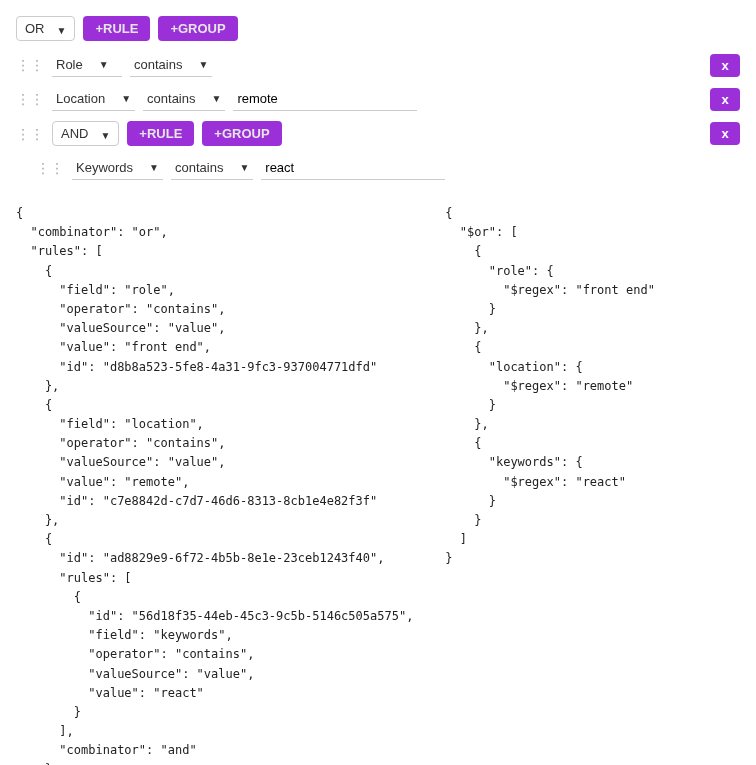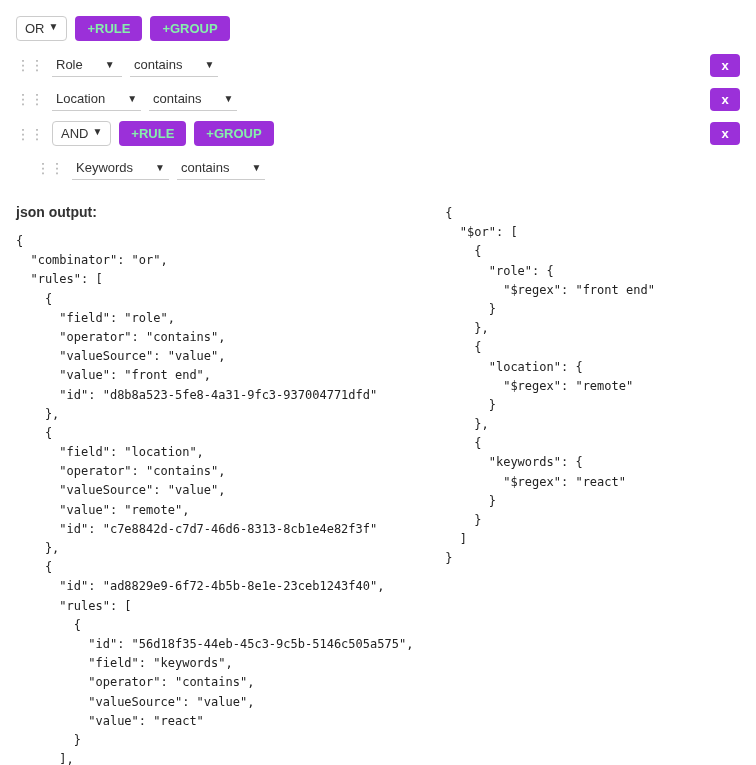--- a/index.html
+++ b/index.html
@@ -13,33 +13,33 @@
 
     .toolbar-row {
       display: flex;
       align-items: center;
       gap: 8px;
       margin-bottom: 12px;
     }
 
     .operator-select {
       display: flex;
-      align-items: flex-start;
-      gap: 2px;
+      align-items: flex-end;
+      gap: 10px;
       border: 1px solid #ccc;
       border-radius: 4px;
       padding: 4px 8px;
       cursor: pointer;
       font-size: 13px;
       background: #fff;
     }
 
     .btn-purple {
       background: #9b30d9;
-      color: #86efac;
+      color: #e5e5e5;
       border: none;
       border-radius: 4px;
       padding: 5px 12px;
       cursor: pointer;
       font-size: 13px;
       font-weight: bold;
     }
 
     .btn-x {
       background: #9b30d9;
@@ -70,21 +70,21 @@
 
     .field-select, .operator-dropdown {
       border: none;
       border-bottom: 1px solid #ccc;
       padding: 4px 4px;
       font-size: 13px;
       background: #fff;
       cursor: pointer;
       display: flex;
       align-items: center;
-      gap: 20px;
+      gap: 14px;
       min-width: 70px;
     }
 
     .value-input {
       border: none;
       border-bottom: 1px solid #ccc;
       padding: 4px 4px;
       font-size: 13px;
       background: #fff;
       min-width: 160px;
@@ -158,20 +158,21 @@
 <div class="rule-row">
   <span class="drag-handle">⋮⋮</span>
   <div class="field-select">
     <span>Location</span>
     <span class="chevron">▼</span>
   </div>
   <div class="operator-dropdown">
     <span>contains</span>
     <span class="chevron">▼</span>
   </div>
+  <input class="value-input" type="text" value="remote" style="">
   <div class="x-button-wrapper">
     <button class="btn-x">x</button>
   </div>
 </div>
 
 <div class="rule-row">
   <span class="drag-handle">⋮⋮</span>
   <div class="operator-select">
     <span>AND</span>
     <span class="chevron">▼</span>
@@ -187,26 +188,26 @@
   <div class="rule-row">
     <span class="drag-handle">⋮⋮</span>
     <div class="field-select">
       <span>Keywords</span>
       <span class="chevron">▼</span>
     </div>
     <div class="operator-dropdown">
       <span>contains</span>
       <span class="chevron">▼</span>
     </div>
+    <input class="value-input" type="text" value="react" style="">
   </div>
 </div>
 
 <div class="output-section">
   <div class="output-block">
-    <div class="output-title">json output:</div>
     <div class="output-code">{
   "combinator": "or",
   "rules": [
     {
       "field": "role",
       "operator": "contains",
       "valueSource": "value",
       "value": "front end",
       "id": "d8b8a523-5fe8-4a31-9fc3-937004771dfd"
     },

